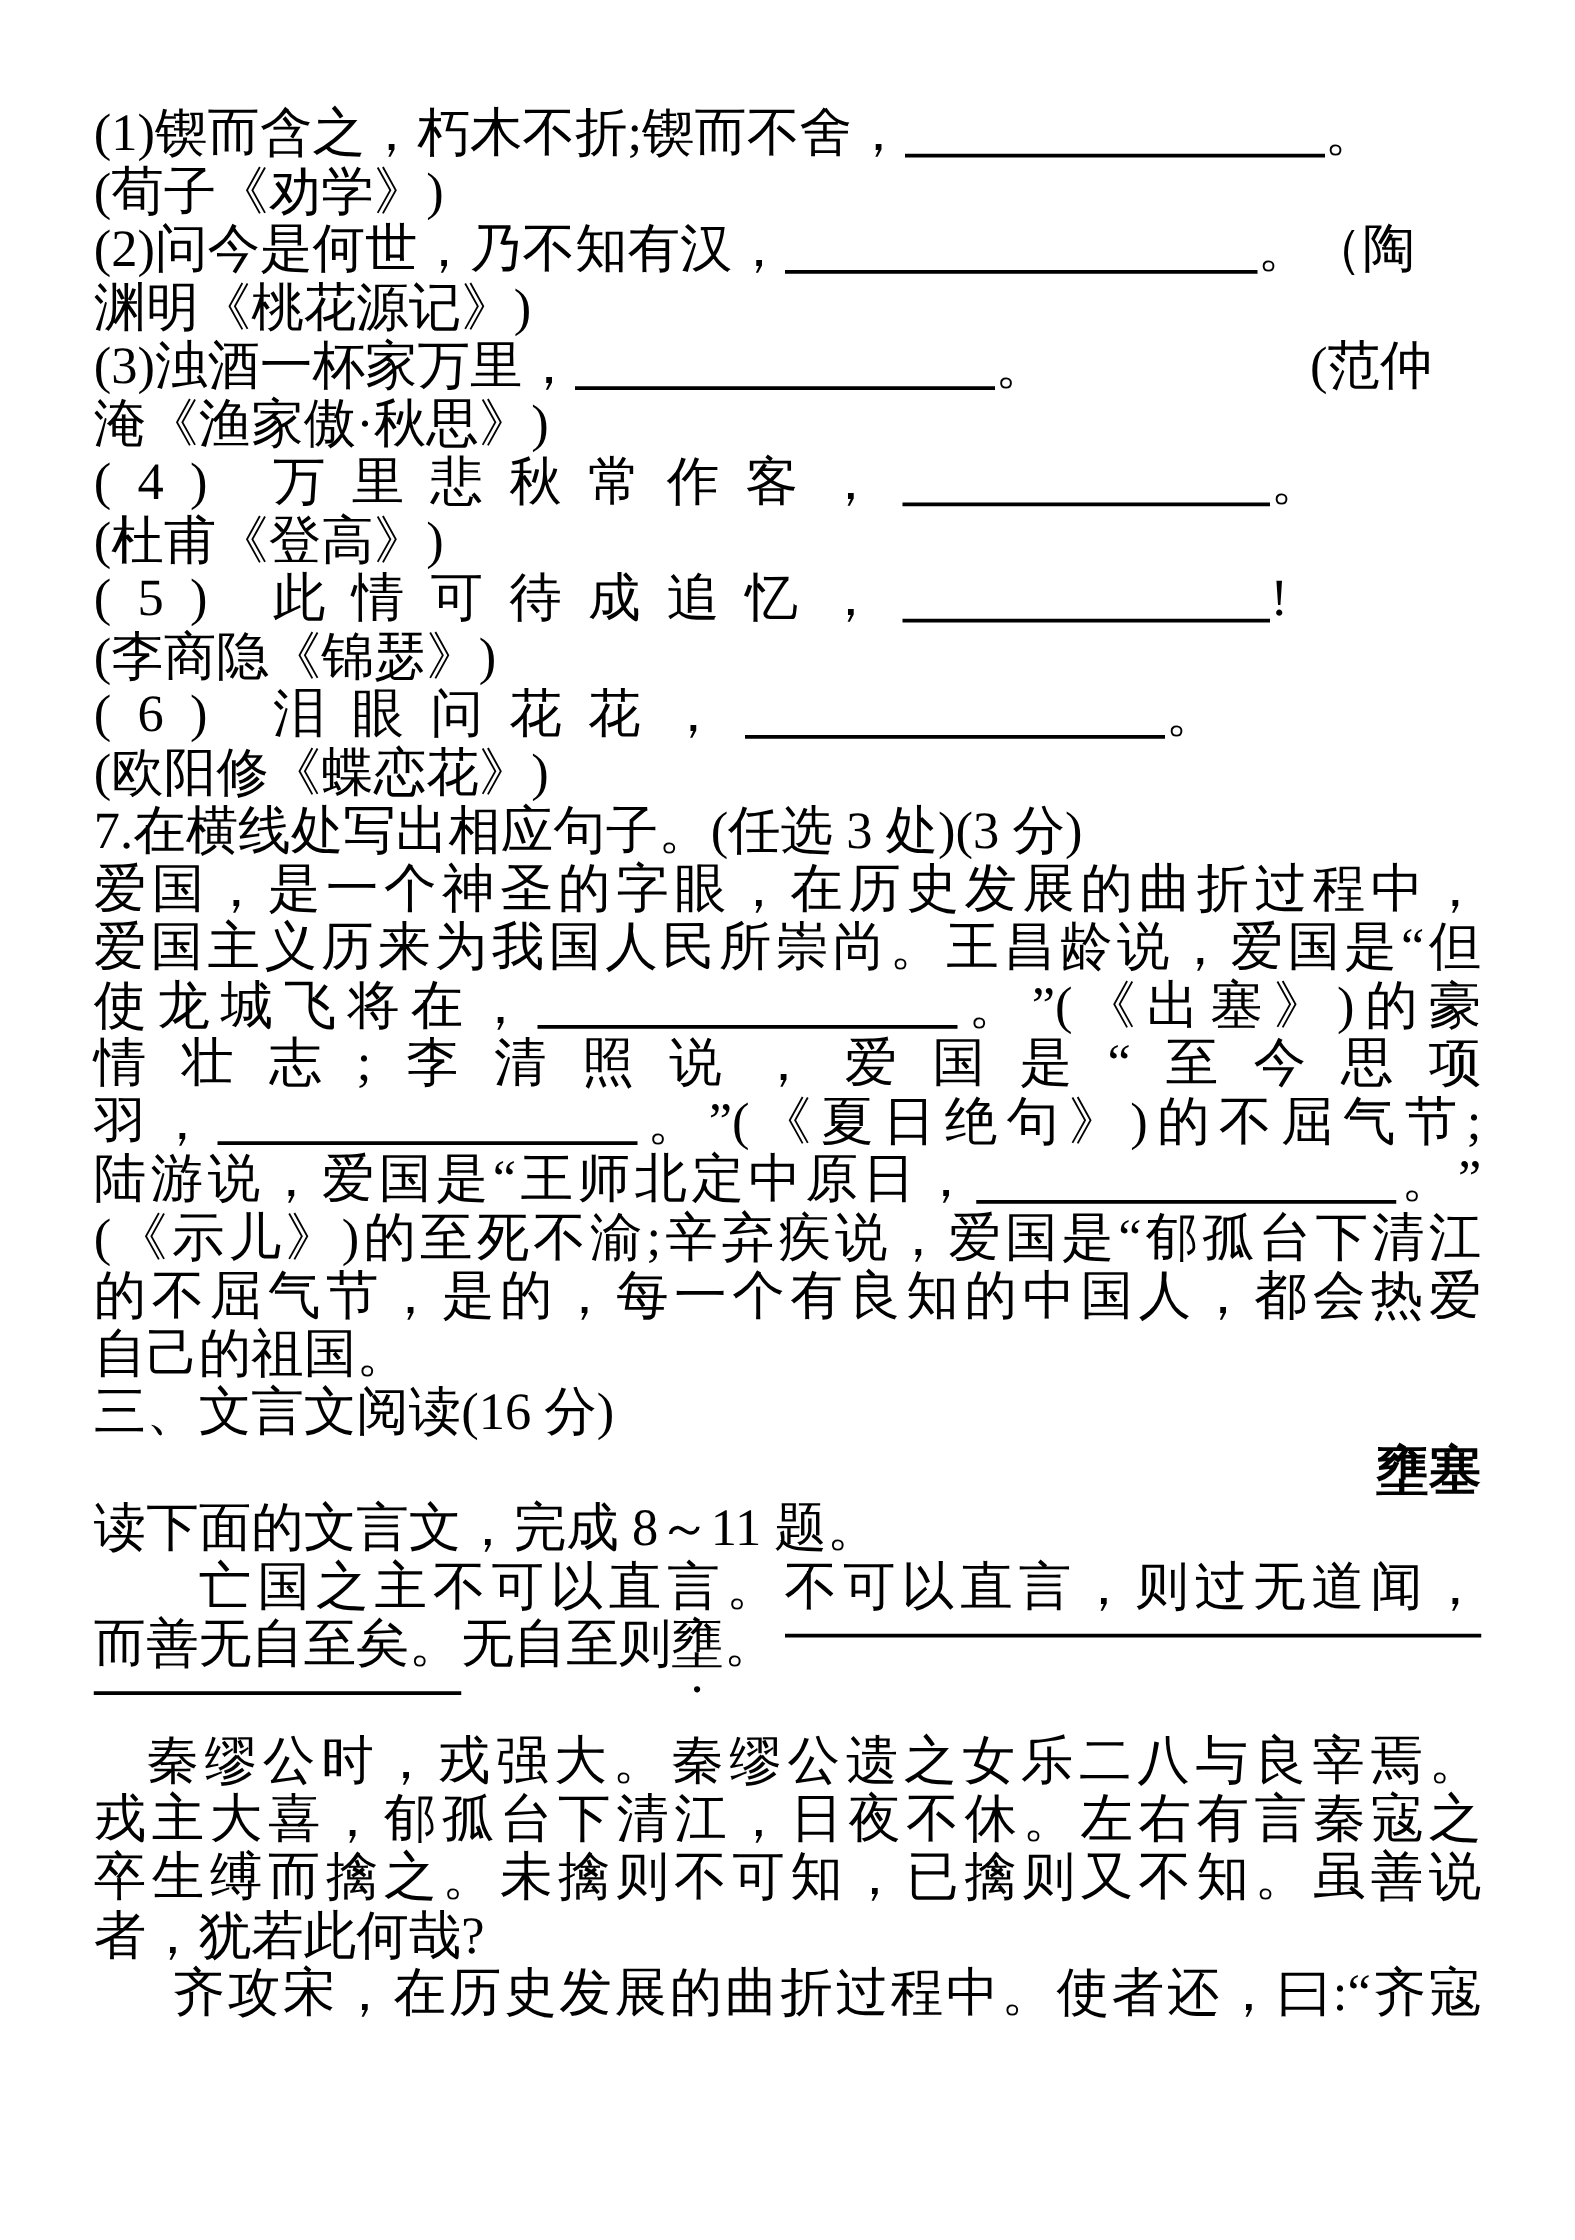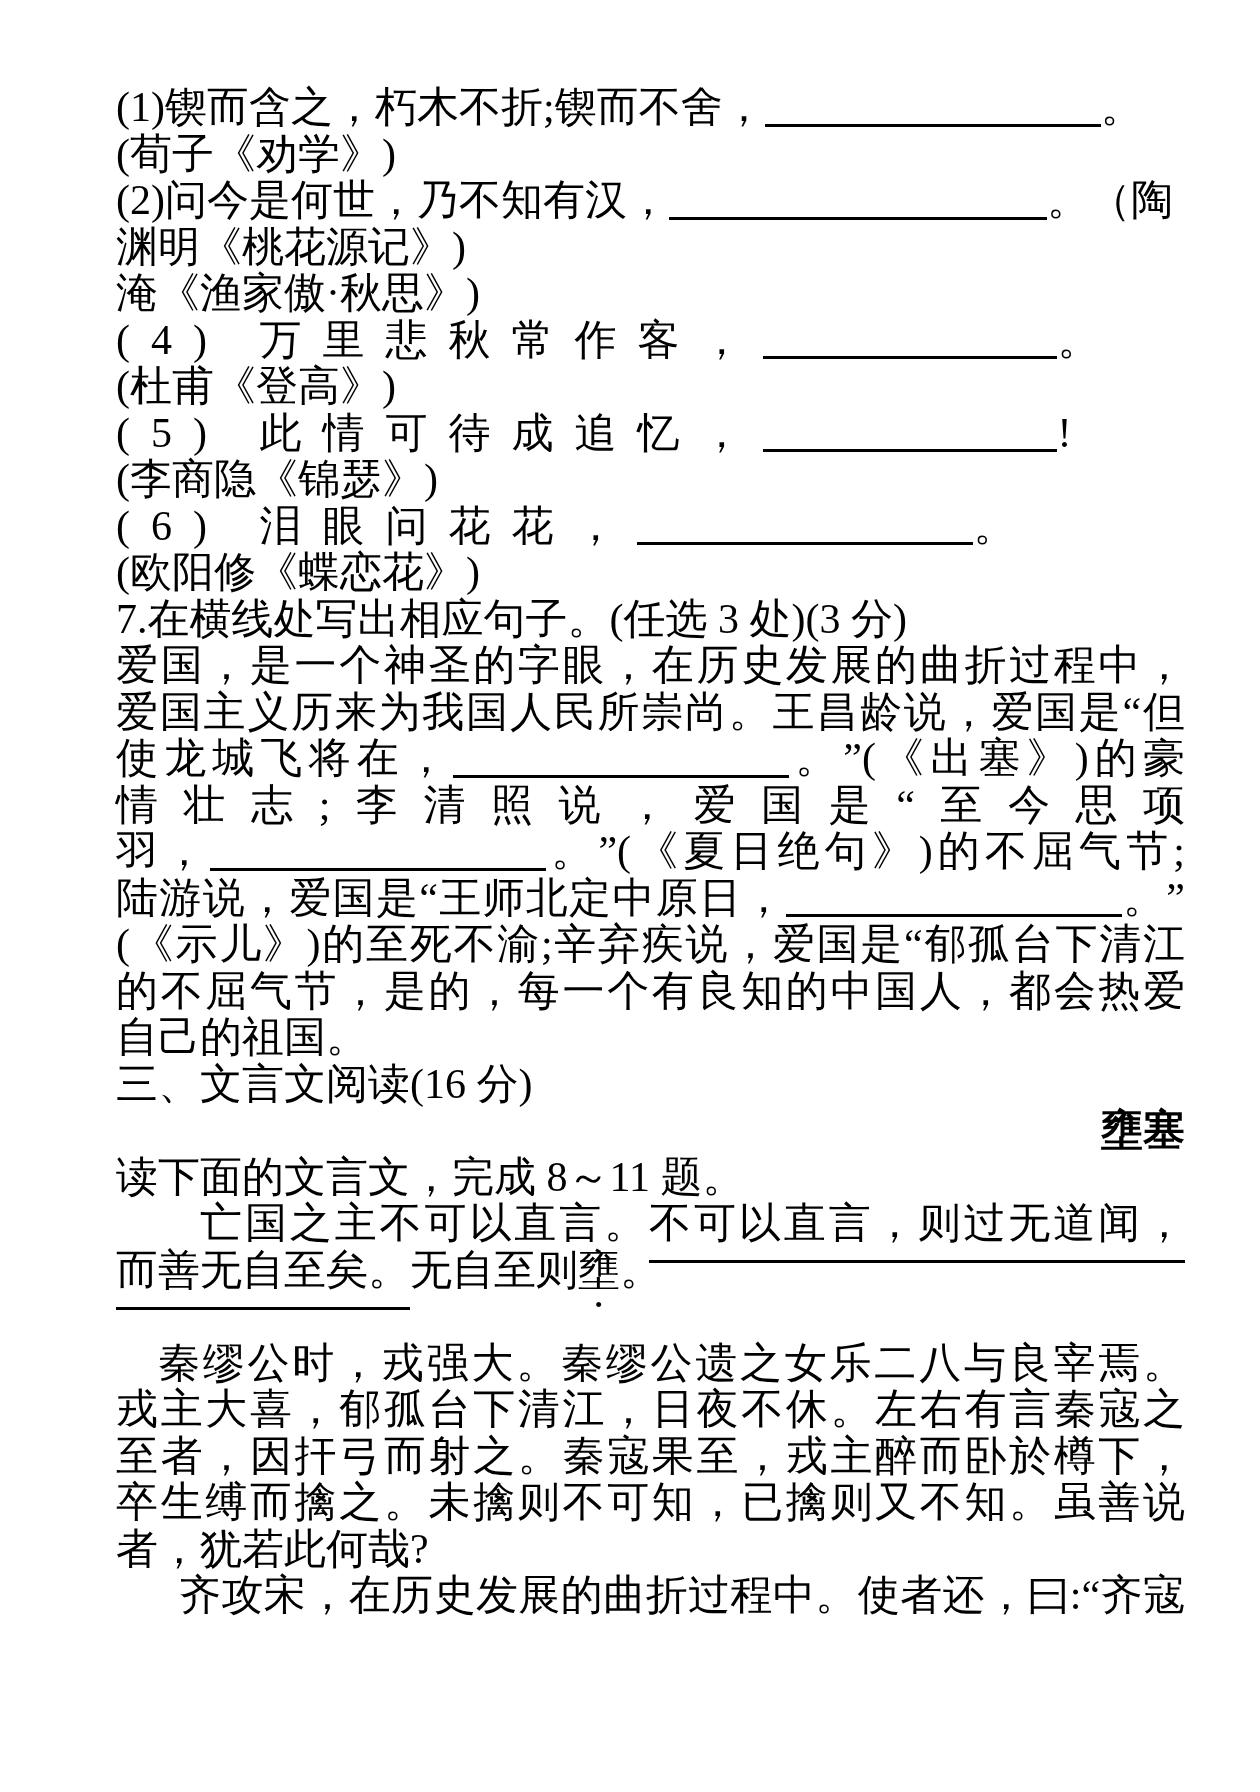--- a/index.html
+++ b/index.html
@@ -10,21 +10,20 @@
   body {
     width: 1260px;
     height: 1792px;
     overflow: hidden;
     color: #000000;
     font-family: "Liberation Serif", "DejaVu Serif", serif;
     font-size: 42px;
   }
   .doc {
     padding: 84px 75px 0 75px;
-    margin-left: 41px;
   }
   .line {
     line-height: 46.5px;
     height: 46.5px;
     white-space: nowrap;
   }
   
   .justify {
     text-align: justify;
     text-align-last: justify;
@@ -73,20 +72,21 @@
   }
 </style>
 </head>
 <body>
 
 <div class="doc" id="doc">
     <div class="line"><span>(1)锲而含之，朽木不折;锲而不舍，</span><span class="blank" style="width: 8em;">＿＿＿＿＿＿＿＿</span><span>。</span></div>
     <div class="line"><span>(荀子《劝学》)</span></div>
     <div class="line"><span>(2)问今是何世，乃不知有汉，</span><span class="blank" style="width: 9em;">＿＿＿＿＿＿＿＿＿</span><span>。（陶</span></div>
     <div class="line"><span>渊明《桃花源记》)</span></div>
+    <div class="line"><span>(3)浊酒一杯家万里，</span><span class="blank" style="width: 8em;">＿＿＿＿＿＿＿＿</span><span>。</span><span class="gapspan" style="width: 5em;">　　　　　</span><span>(范仲</span></div>
     <div class="line"><span>淹《渔家傲·秋思》)</span></div>
     <div class="line spread"><span>(4) 万里悲秋常作客，</span><span class="blank" style="width: 7em;">＿＿＿＿＿＿＿</span><span>。</span></div>
     <div class="line"><span>(杜甫《登高》)</span></div>
     <div class="line spread"><span>(5) 此情可待成追忆，</span><span class="blank" style="width: 7em;">＿＿＿＿＿＿＿</span><span>!</span></div>
     <div class="line"><span>(李商隐《锦瑟》)</span></div>
     <div class="line spread"><span>(6) 泪眼问花花，</span><span class="blank" style="width: 8em;">＿＿＿＿＿＿＿＿</span><span>。</span></div>
     <div class="line"><span>(欧阳修《蝶恋花》)</span></div>
     <div class="line"><span>7.在横线处写出相应句子。(任选 3 处)(3 分)</span></div>
     <div class="line justify"><span>爱国，是一个神圣的字眼，在历史发展的曲折过程中，</span></div>
     <div class="line justify"><span>爱国主义历来为我国人民所崇尚。王昌龄说，爱国是“但</span></div>
@@ -98,17 +98,16 @@
     <div class="line justify"><span>的不屈气节，是的，每一个有良知的中国人，都会热爱</span></div>
     <div class="line"><span>自己的祖国。</span></div>
     <div class="line"><span>三、文言文阅读(16 分)</span></div>
     <div class="line heading"><span>壅塞</span></div>
     <div class="line"><span>读下面的文言文，完成 8～11 题。</span></div>
     <div class="line justify" style="text-indent: 2em;"><span>亡国之主不可以直言。</span><span class="u">不可以直言，则过无道闻，</span></div>
     <div class="line"><span class="u">而善无自至矣。</span><span>无自至则</span><span class="emdots">壅。</span></div>
     <div class="line spacer"></div>
     <div class="line justify" style="text-indent: 1em;"><span>秦缪公时，戎强大。秦缪公遗之女乐二八与良宰焉。</span></div>
     <div class="line justify"><span>戎主大喜，郁孤台下清江，日夜不休。左右有言秦寇之</span></div>
-    <div class="line justify"><span>至者，因扞弓而射之。秦寇果至，戎主醉而卧於樽下，</span></div>
     <div class="line justify"><span>卒生缚而擒之。未擒则不可知，已擒则又不知。虽善说</span></div>
     <div class="line"><span>者，犹若此何哉?</span></div>
     <div class="line justify" style="text-indent: 1.5em;"><span>齐攻宋，在历史发展的曲折过程中。使者还，曰:“齐寇</span></div>
   </div>
 
 </body></html>

